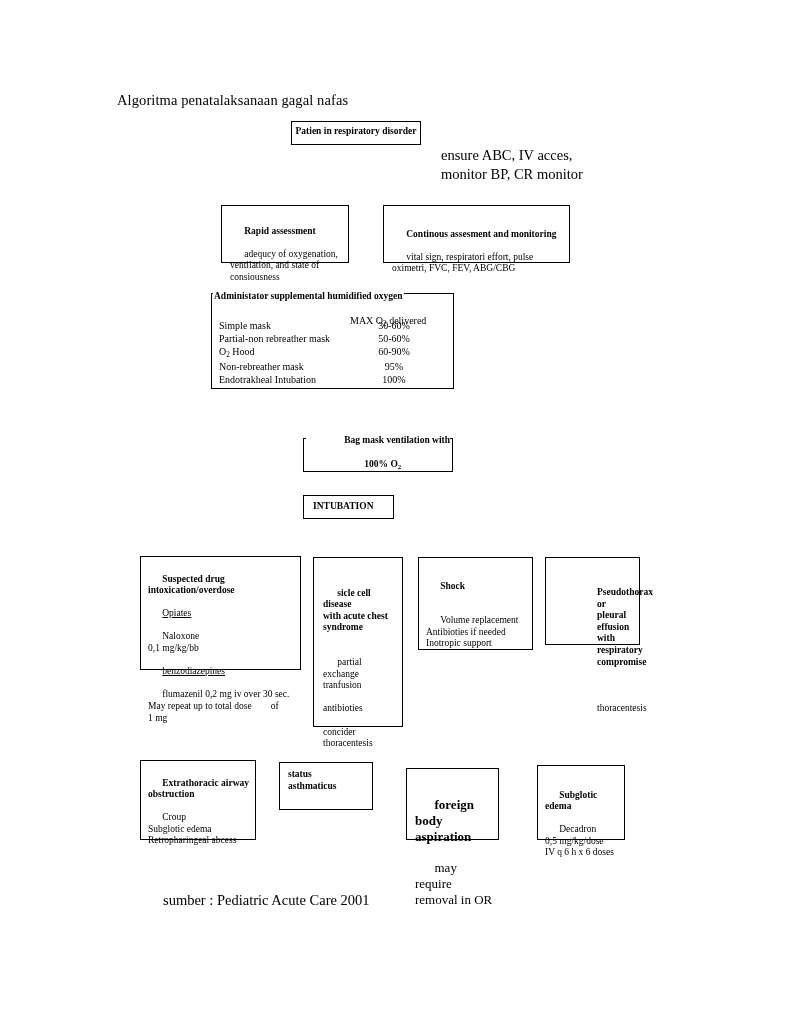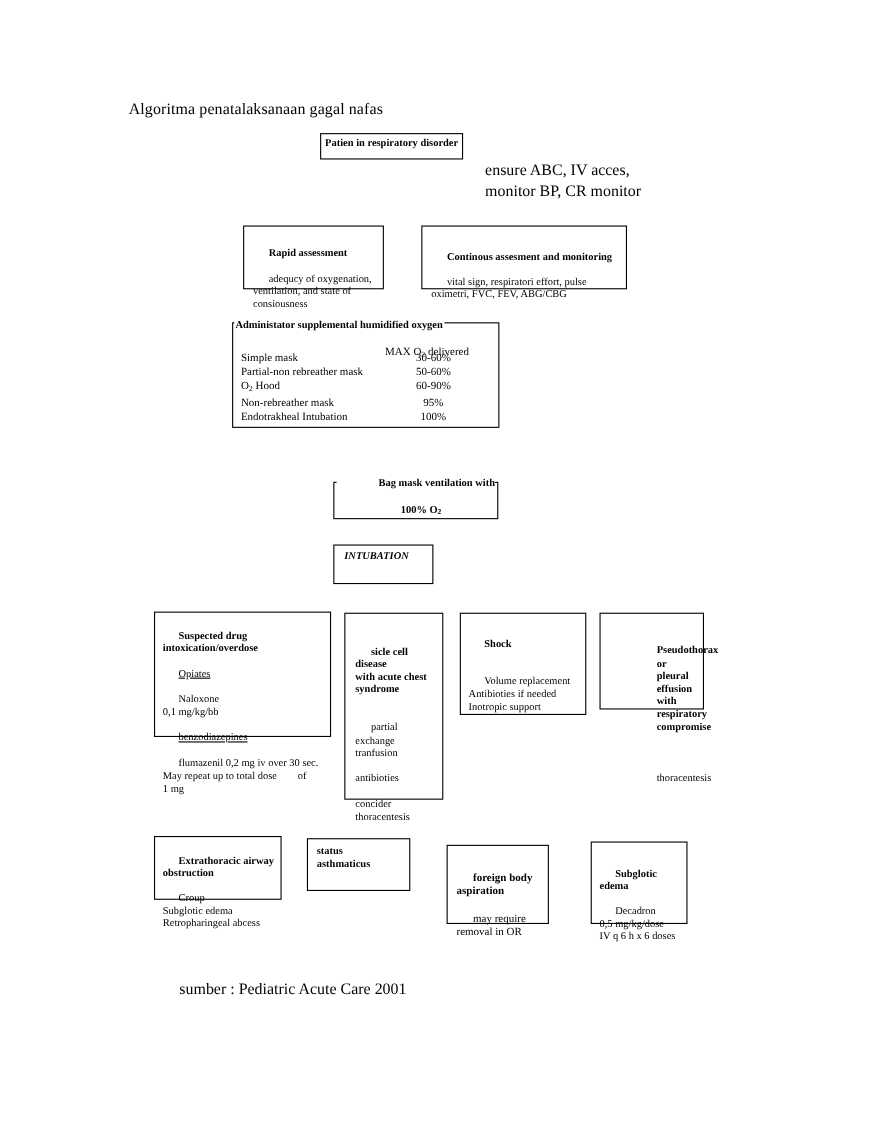--- a/index.html
+++ b/index.html
@@ -84,45 +84,45 @@
     left: 306px; top: 435px; width: 144px;
     font-size: 9.5px; text-align: right;
     background: #ffffff; z-index: 4;
   }
   #bagmask-line2 {
     left: 306px; top: 447px; width: 144px;
     font-size: 9.5px; text-align: center;
   }
 
   
-  #box-intubation { left: 303px; top: 495px; width: 91px; height: 36px; font-style: italic; }
+  #box-intubation { left: 303px; top: 495px; width: 91px; height: 24px; }
   #box-intubation .txt { left: 9px; top: 5px; font-size: 9.5px; }
 
   
   #box-drug { left: 140px; top: 556px; width: 161px; height: 114px; }
   #box-drug .txt { left: 7px; top: 5px; right: 4px; font-size: 9.5px; }
 
   #box-sicle { left: 313px; top: 557px; width: 90px; height: 170px; }
   #box-sicle .txt { left: 9px; top: 18px; right: 4px; font-size: 9.5px; }
 
   #box-shock { left: 418px; top: 557px; width: 115px; height: 93px; }
   #box-shock .txt { left: 7px; top: 11px; right: 4px; font-size: 9.5px; }
 
   #box-pseudo { left: 545px; top: 557px; width: 95px; height: 88px; }
   #box-pseudo .txt { left: 7px; top: 6px; right: 3px; font-size: 9.5px; margin-left: 44px; }
 
   
-  #box-extrathoracic { left: 140px; top: 760px; width: 116px; height: 58px; }
+  #box-extrathoracic { left: 140px; top: 760px; width: 116px; height: 80px; }
   #box-extrathoracic .txt { left: 7px; top: 5px; right: 3px; font-size: 9.5px; }
 
   #box-status { left: 279px; top: 762px; width: 94px; height: 48px; }
   #box-status .txt { left: 8px; top: 6px; right: 3px; font-size: 9.5px; }
 
   #box-foreign { left: 406px; top: 768px; width: 93px; height: 72px; }
-  #box-foreign .txt { left: 8px; top: 12px; right: 3px; font-size: 10px; }
+  #box-foreign .txt { left: 8px; top: 12px; right: 3px; font-size: 13px; }
 
   #box-subglotic { left: 537px; top: 765px; width: 88px; height: 75px; }
   #box-subglotic .txt { left: 7px; top: 12px; right: 3px; font-size: 9.5px; }
 
   sub { font-size: .72em; vertical-align: -0.22em; }
 </style>
 </head>
 <body>
 
 <div id="page">

